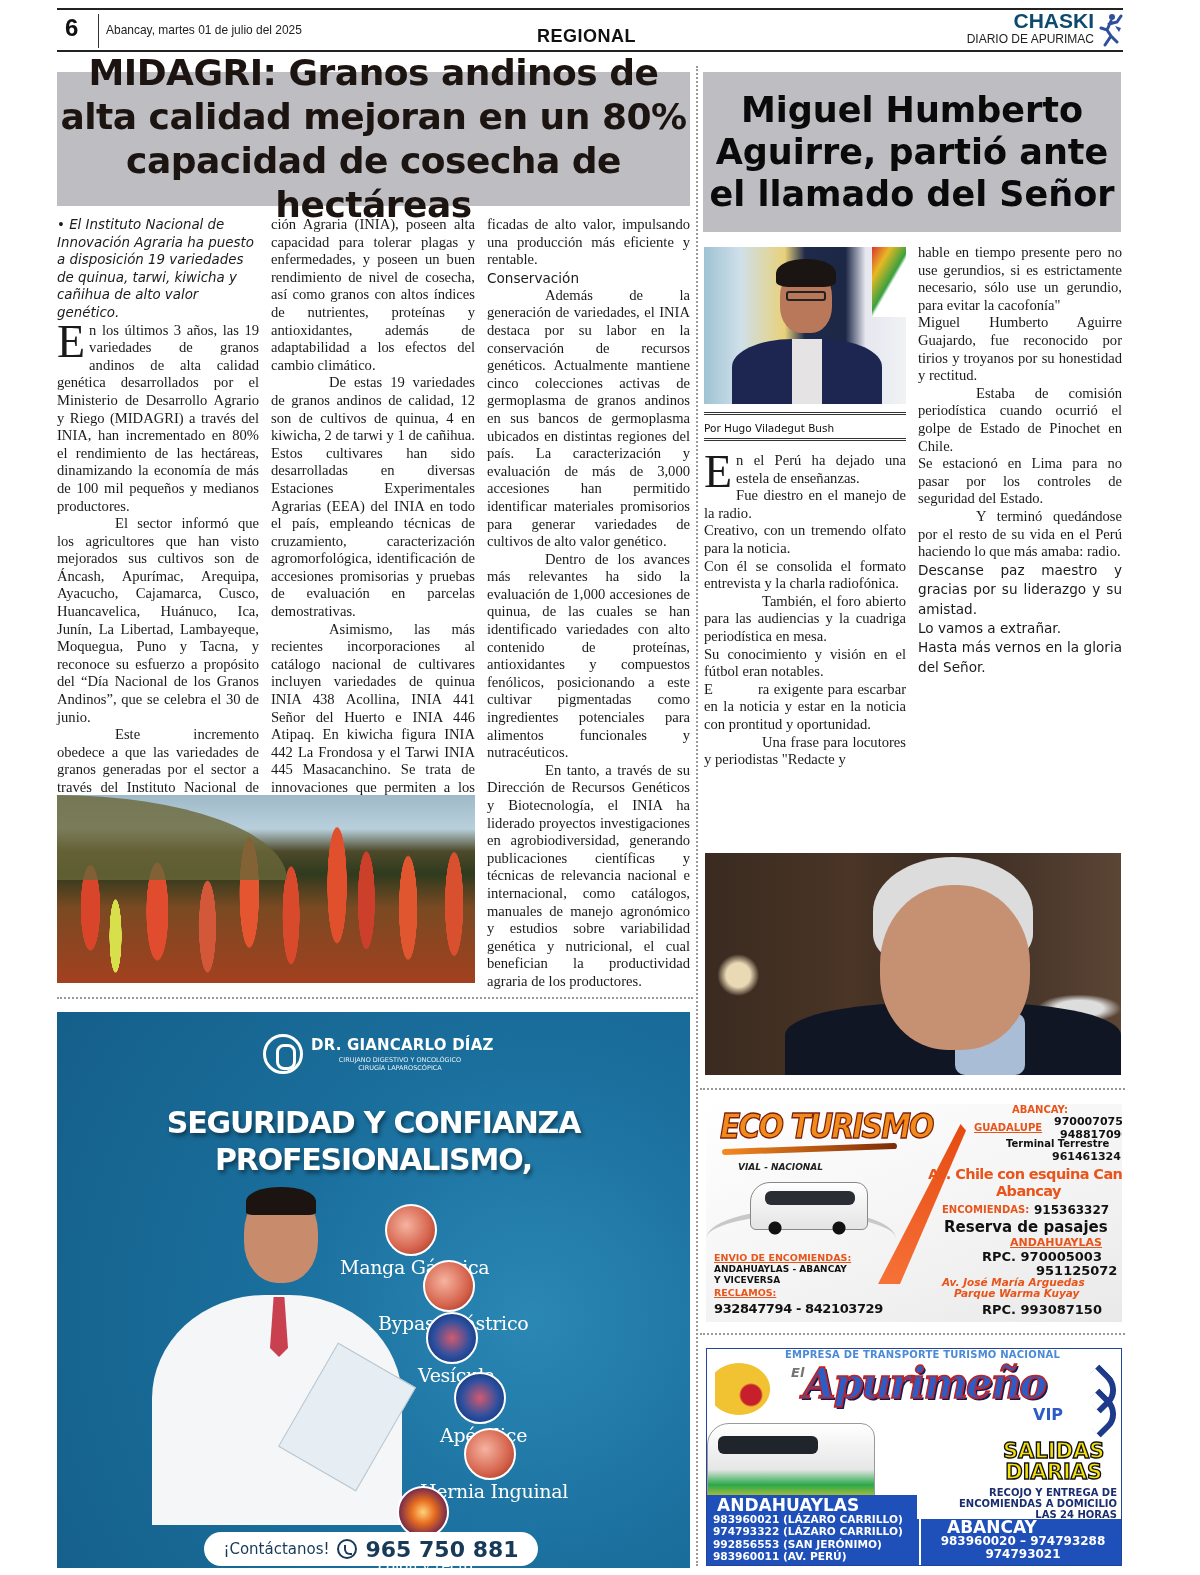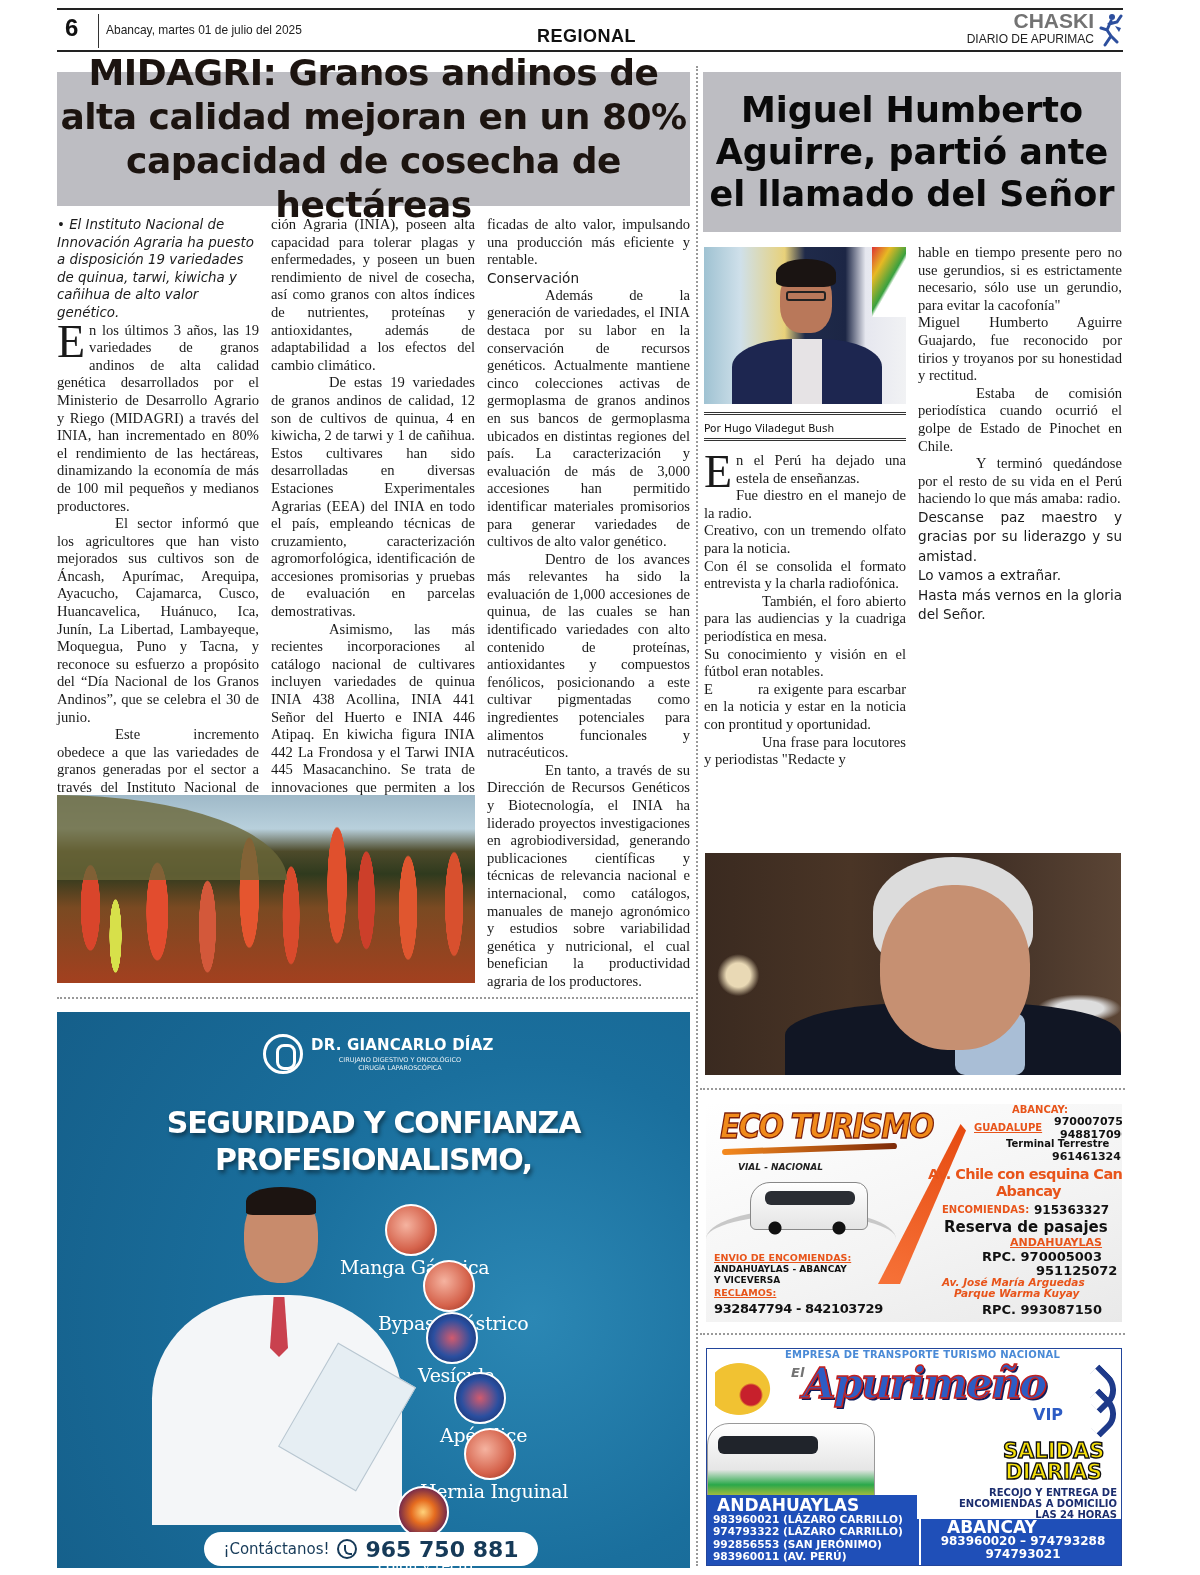--- a/index.html
+++ b/index.html
@@ -7,21 +7,21 @@
   body { position: relative; font-family: "Liberation Serif", serif; color: #1a1a1a; }
 
   
   .hdr-top-rule { position: absolute; left: 57px; top: 8px; width: 1066px; height: 2px; background: #222; }
   .hdr-bot-rule { position: absolute; left: 57px; top: 50px; width: 1066px; height: 2px; background: #222; }
   .page-num { position: absolute; left: 65px; top: 14px; font: bold 24px "Liberation Sans", sans-serif; color: #111; }
   .hdr-vsep { position: absolute; left: 98px; top: 14px; width: 1px; height: 34px; background: #333; }
   .hdr-date { position: absolute; left: 106px; top: 22px; font: 13px "Liberation Sans", sans-serif; color: #222; transform: scaleX(0.92); transform-origin: left; }
   .hdr-section { position: absolute; left: 537px; top: 26px; font: bold 18px "Liberation Sans", sans-serif; color: #111; letter-spacing: 0.5px; }
   .hdr-brand { position: absolute; right: 106px; top: 10px; text-align: right; }
-  .hdr-brand .brand-name { font: bold 21px "Liberation Sans", sans-serif; color: #737373; line-height: 22px; display: block; }
+  .hdr-brand .brand-name { font: bold 21px "Liberation Sans", sans-serif; color: #0c4a6e; line-height: 22px; display: block; }
   .hdr-brand .brand-sub { font: 12px "Liberation Sans", sans-serif; color: #222; display: block; }
   .brand-logo { position: absolute; left: 1097px; top: 12px; width: 26px; height: 36px; }
 
   
   .dotted-v { position: absolute; width: 0; border-left: 2px dotted #999; }
   .dotted-h { position: absolute; height: 0; border-top: 2px dotted #999; }
 
   
   .headline-box { position: absolute; background: #bdbdc2; display: flex; align-items: center; justify-content: center; text-align: center; }
   .headline-1 { left: 57px; top: 72px; width: 633px; height: 134px; }
@@ -221,20 +221,21 @@
   <p class="indent">También, el foro abierto para las audiencias y la cuadriga periodística en mesa.</p>
   <p>Su conocimiento y visión en el fútbol eran notables.</p>
   <p style="white-space:pre-wrap;">E          ra exigente para escarbar en la noticia y estar en la noticia con prontitud y oportunidad.</p>
   <p class="indent">Una frase para locutores y periodistas "Redacte y</p>
 </div>
 
 <div class="col c5">
   <p>hable en tiempo presente pero no use gerundios, si es estrictamente necesario, sólo use un gerundio, para evitar la cacofonía"</p>
   <p>Miguel Humberto Aguirre Guajardo, fue reconocido por tirios y troyanos por su honestidad y rectitud.</p>
   <p class="indent">Estaba de comisión periodística cuando ocurrió el golpe de Estado de Pinochet en Chile.</p>
+  <p>Se estacionó en Lima para no pasar por los controles de seguridad del Estado.</p>
   <p class="indent">Y terminó quedándose por el resto de su vida en el Perú haciendo lo que más amaba: radio.</p>
   <p class="sans">Descanse paz maestro y gracias por su liderazgo y su amistad.</p>
   <p class="sans">Lo vamos a extrañar.</p>
   <p class="sans">Hasta más vernos en la gloria del Señor.</p>
 </div>
 
 <div class="photo portrait2">
   <div class="p2-coat"></div>
   <div class="p2-collar"></div>
   <div class="p2-hair"></div>

